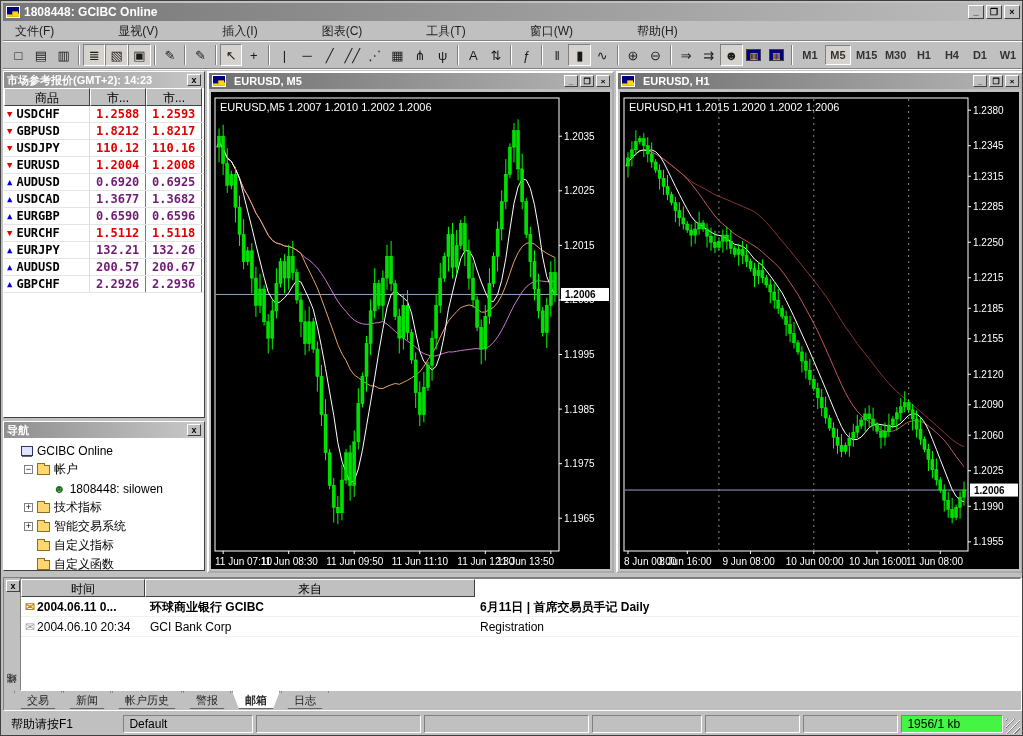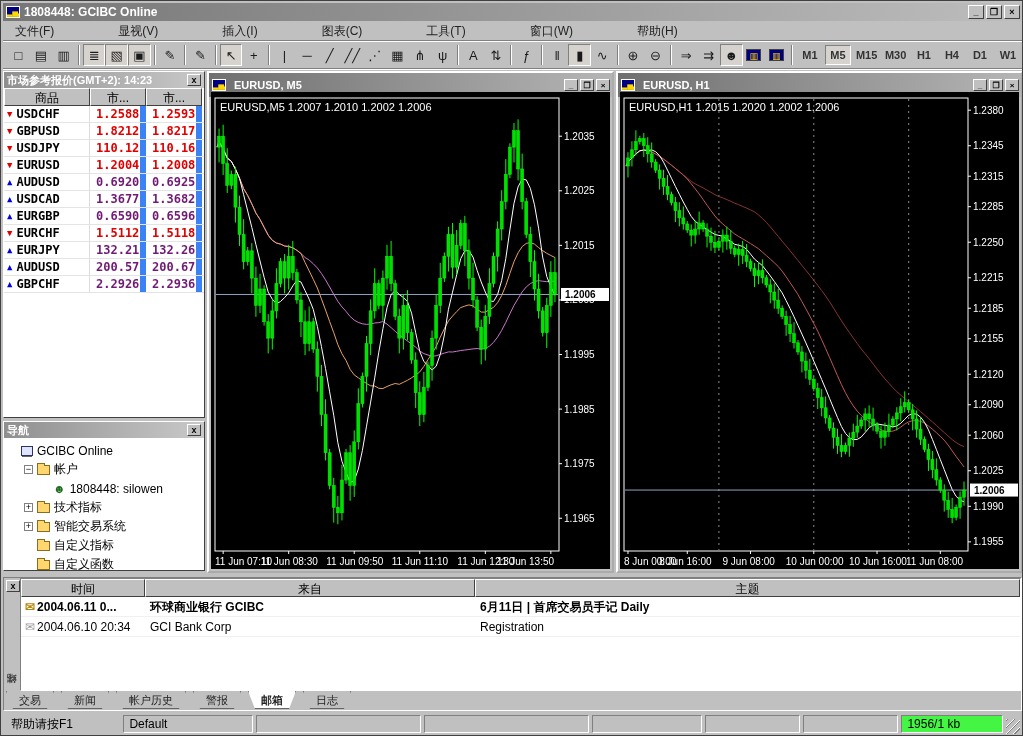--- a/index.html
+++ b/index.html
@@ -41,58 +41,58 @@
     font-weight:bold;padding:0;}
   .mw-head{display:flex;height:18px;}
   .mw-hcell{background:#c0c0c0;border:1px solid;border-color:#fff #404040 #404040 #fff;
     font-size:12px;padding:1px 4px;}
   .mw-rows{overflow:hidden;background:#fff;height:calc(100% - 34px);}
   .mw-row{display:flex;height:17px;align-items:center;border-bottom:1px solid #e4e4e4;
     font-family:"DejaVu Sans Mono",monospace;font-weight:bold;font-size:12px;}
   .mw-sym{width:86px;display:flex;align-items:center;gap:4px;padding-left:3px;border-right:1px solid #dcdcdc;height:100%;}
   .arrow{font-size:9px;line-height:9px;}
   .arrow.down{color:#e00000;} .arrow.up{color:#0000e0;}
-  .mw-px{width:56px;text-align:left;padding-left:6px;border-right:6px solid #3b82f6;height:100%;line-height:17px;}
+  .mw-px{width:56px;text-align:left;padding-left:6px;border-right:1px solid #3b82f6;height:100%;line-height:17px;}
   .mw-px.down{color:#e00000;} .mw-px.up{color:#701a75;}
   
   .nav-body{background:#fff;height:calc(100% - 16px);padding:3px 0 0 4px;overflow:hidden;}
   .tree-row{display:flex;align-items:center;height:19px;gap:4px;}
   .expand-box{width:9px;height:9px;background:#fff;border:1px solid #808080;font-size:9px;line-height:7px;
     text-align:center;color:#000;flex:none;}
   .expand-spacer{width:9px;flex:none;}
   .i-folder{width:13px;height:10px;background:#ffd76e;border:1px solid #8a6d1f;position:relative;flex:none;}
   .i-folder::before{content:'';position:absolute;top:-3px;left:-1px;width:6px;height:2px;background:#ffd76e;
     border:1px solid #8a6d1f;border-bottom:none;}
   .i-computer{width:12px;height:10px;background:#dfe5ff;border:1px solid #30306a;box-shadow:0 2px 0 -1px #666;flex:none;}
   .i-person{color:#1d6e1d;font-size:12px;line-height:12px;flex:none;}
   
   .chart-win{position:absolute;top:70px;width:407px;height:502px;background:#c0c0c0;
     border:2px outset #fff;}
-  .cw-title{height:24px;background:linear-gradient(90deg,#6f6f6f,#b5b5b5);display:flex;align-items:center;
+  .cw-title{height:16px;background:linear-gradient(90deg,#6f6f6f,#b5b5b5);display:flex;align-items:center;
     color:#fff;font-weight:bold;font-size:11px;padding:0 2px;gap:4px;}
   .cw-btn{width:14px;height:12px;background:#c0c0c0;border:1px solid;border-color:#fff #404040 #404040 #fff;
     color:#000;font-size:8px;line-height:9px;text-align:center;font-weight:bold;padding:0;}
   .cw-body{position:absolute;left:2px;right:2px;top:19px;bottom:2px;background:#000;}
   
   .terminal{position:absolute;left:2px;top:576px;width:1019px;height:134px;background:#c0c0c0;
     border:1px solid;border-color:#808080 #fff #fff #808080;}
   .t-side{position:absolute;left:0;top:0;width:16px;height:100%;background:#c0c0c0;display:flex;
     flex-direction:column;align-items:center;}
   .t-side-label{margin-top:auto;writing-mode:vertical-rl;transform:rotate(180deg);font-size:10px;color:#333;
     margin-bottom:18px;}
   .t-main{position:absolute;left:16px;top:0;right:0;bottom:19px;background:#fff;overflow:hidden;
     border:1px solid;border-color:#808080 #fff #fff #808080;}
   .t-head{display:flex;height:18px;}
   .t-hcell{background:#c0c0c0;border:1px solid;border-color:#fff #404040 #404040 #fff;padding:1px 5px;font-size:12px;}
   .t-row{display:flex;height:20px;align-items:center;font-size:12px;border-bottom:1px solid #f0f0f0;}
   .t-row.bold{font-weight:bold;}
   .t-cell{padding:0 5px;overflow:hidden;white-space:nowrap;height:100%;line-height:20px;}
   .mail-ic{font-size:12px;margin:0 2px 0 4px;}
   .mail-ic.unread{color:#b8860b;} .mail-ic.read{color:#999;}
-  .t-tabs{position:absolute;left:2px;bottom:1px;height:18px;display:flex;align-items:stretch;gap:7px;}
+  .t-tabs{position:absolute;left:10px;bottom:1px;height:18px;display:flex;align-items:stretch;gap:1px;}
   .tab{background:#c0c0c0;border:1px solid #666;border-top:none;font-size:11px;padding:1px 12px 0 12px;
     clip-path:polygon(0 0,100% 0,calc(100% - 7px) 100%,7px 100%);color:#222;}
   .tab.active{background:#fff;font-weight:bold;}
   
   .statusbar{position:absolute;left:2px;top:712px;width:1019px;height:22px;display:flex;align-items:center;
     gap:3px;padding:1px 2px;}
   .sb-help{width:120px;padding-left:6px;font-size:12px;}
   .sb-panel{height:18px;border:1px solid;border-color:#808080 #fff #fff #808080;font-size:12px;
     padding:1px 5px;background:#c0c0c0;overflow:hidden;}
   .sb-green{background:#44f544;color:#000;}
@@ -855,21 +855,20 @@
 
   <div class="terminal">
     <div class="t-side">
       <button class="panel-close" style="margin-top:2px">x</button>
       <span class="t-side-label">终端</span>
     </div>
     <div class="t-main">
       <div class="t-head" id="t-head">
           <button class="t-hcell" style="width: 124px;">时间</button>
           <button class="t-hcell" style="width: 330px;">来自</button>
-          <button class="t-hcell" style="width: 545px;">主题</button>
         </div>
       <div id="t-rows">
           <div class="t-row bold">
             <span class="t-cell" style="width: 124px; display: flex; align-items: center; padding: 0px;">
               <span class="mail-ic unread">✉</span>
               <span>2004.06.11 0...</span>
             </span>
             <span class="t-cell" style="width: 330px;">环球商业银行 GCIBC</span>
             <span class="t-cell" style="width: 545px;">6月11日 | 首席交易员手记 Daily</span>
           </div>

